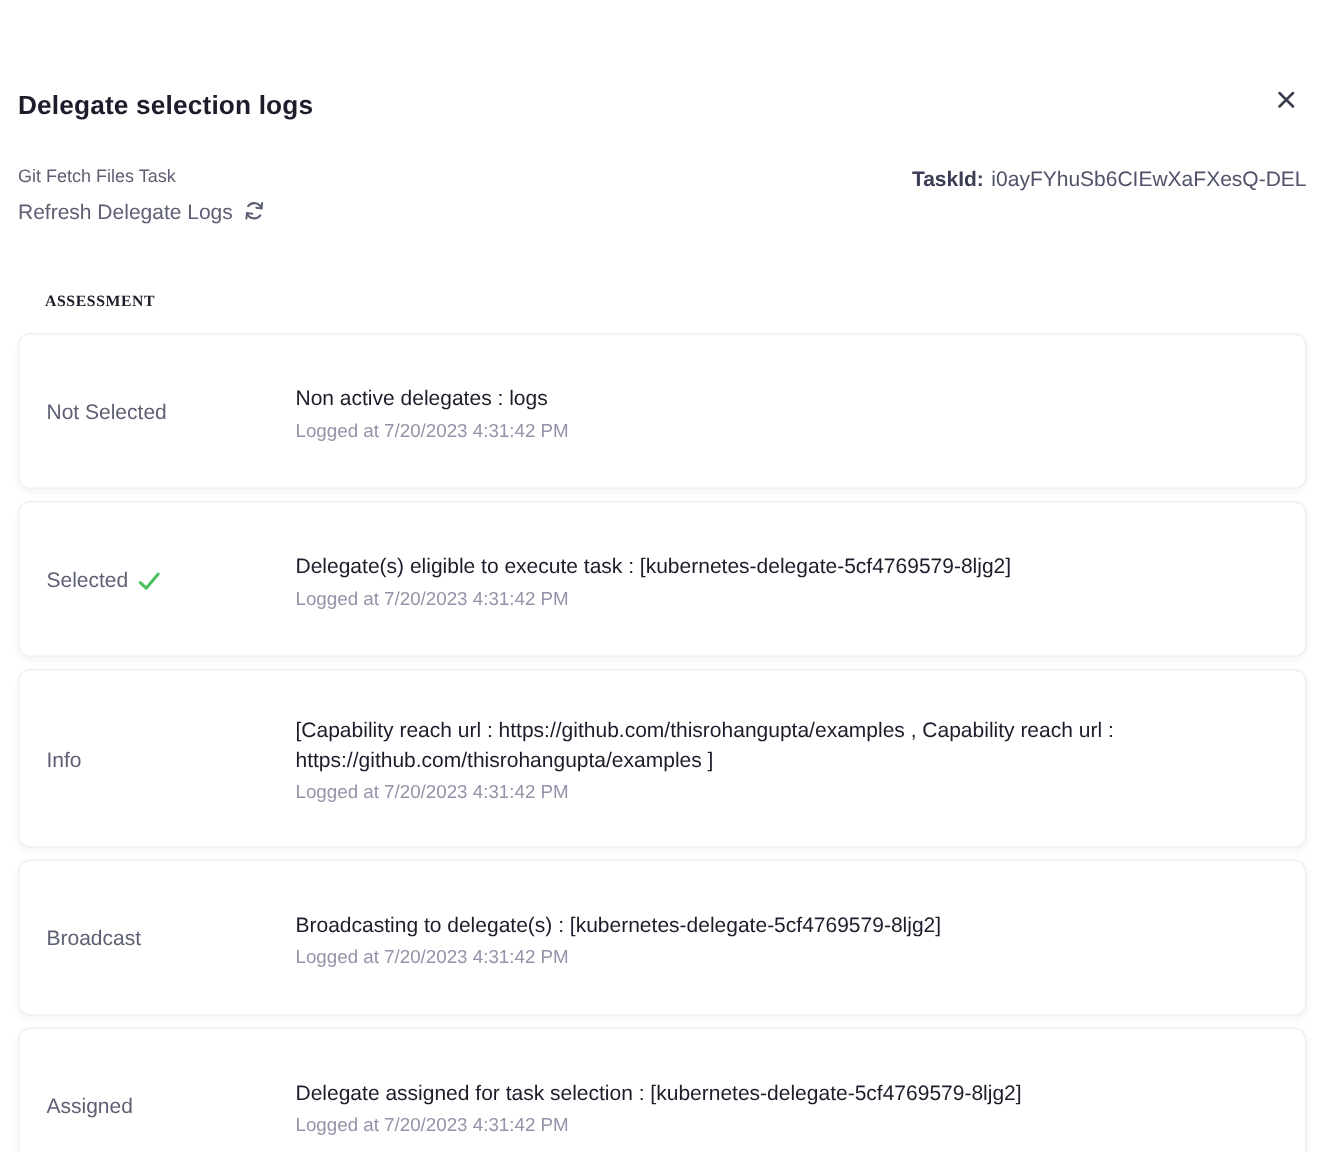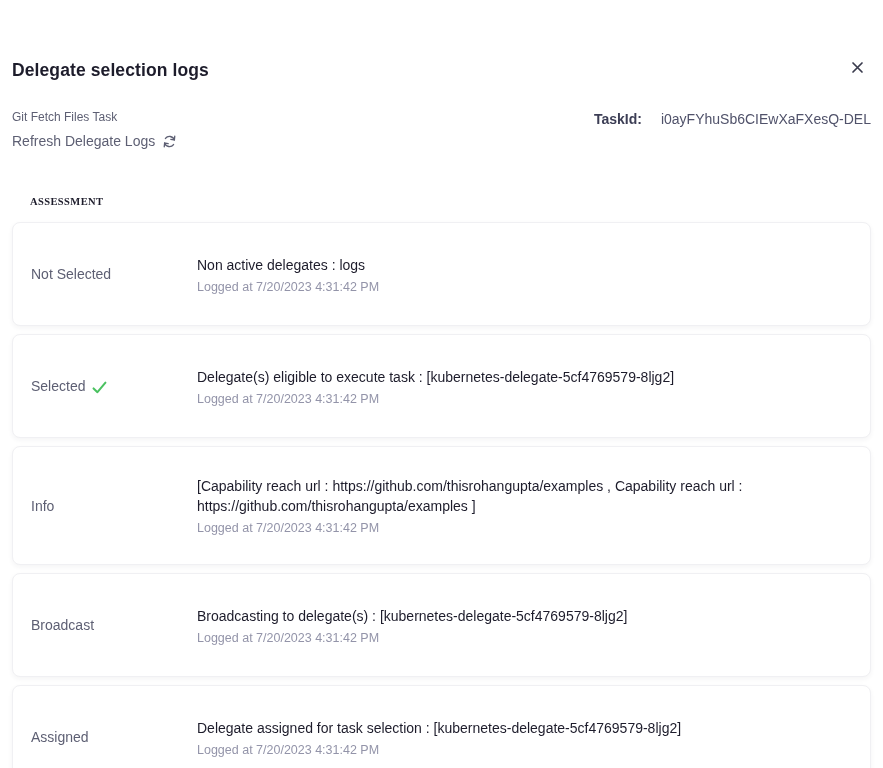--- a/index.html
+++ b/index.html
@@ -18,26 +18,26 @@
   .title { font-size: 17.5px; font-weight: 600; letter-spacing: .1px; color: #1d1c2b; padding-top: 2px; }
   .close-btn {
     width: 26px; height: 26px; display: flex; align-items: center; justify-content: center;
     cursor: pointer; border-radius: 4px; margin-right: 1px;
   }
 
   
   .meta { display: flex; justify-content: space-between; align-items: flex-start; margin-top: 28px; }
   .task-name { font-size: 12px; color: #5d5f73; }
   .refresh {
-    display: flex; align-items: center; gap: 7px; margin-top: 9px;
+    display: flex; align-items: flex-start; gap: 7px; margin-top: 9px;
     font-size: 14px; color: #5d5f73; cursor: pointer; width: max-content;
   }
   .refresh .ricon { display: flex; align-items: center; }
   .taskid { font-size: 14px; color: #50526a; padding-top: 1px; }
-  .taskid .tid-label { font-weight: 700; color: #3c3e55; margin-right: 19px; }
+  .taskid .tid-label { font-weight: 700; color: #3c3e55; margin-right: 5px; }
 
   
   .cols {
     display: grid; grid-template-columns: 166px 1fr;
     padding: 0 48px 0 18px; margin-top: 47px; font-family: Liberation Serif, serif;
   }
   .col-h { font-size: 10.5px; font-weight: 700; letter-spacing: .4px; color: #1d1c2b; }
 
   
   .rows { margin-top: 15px; }

